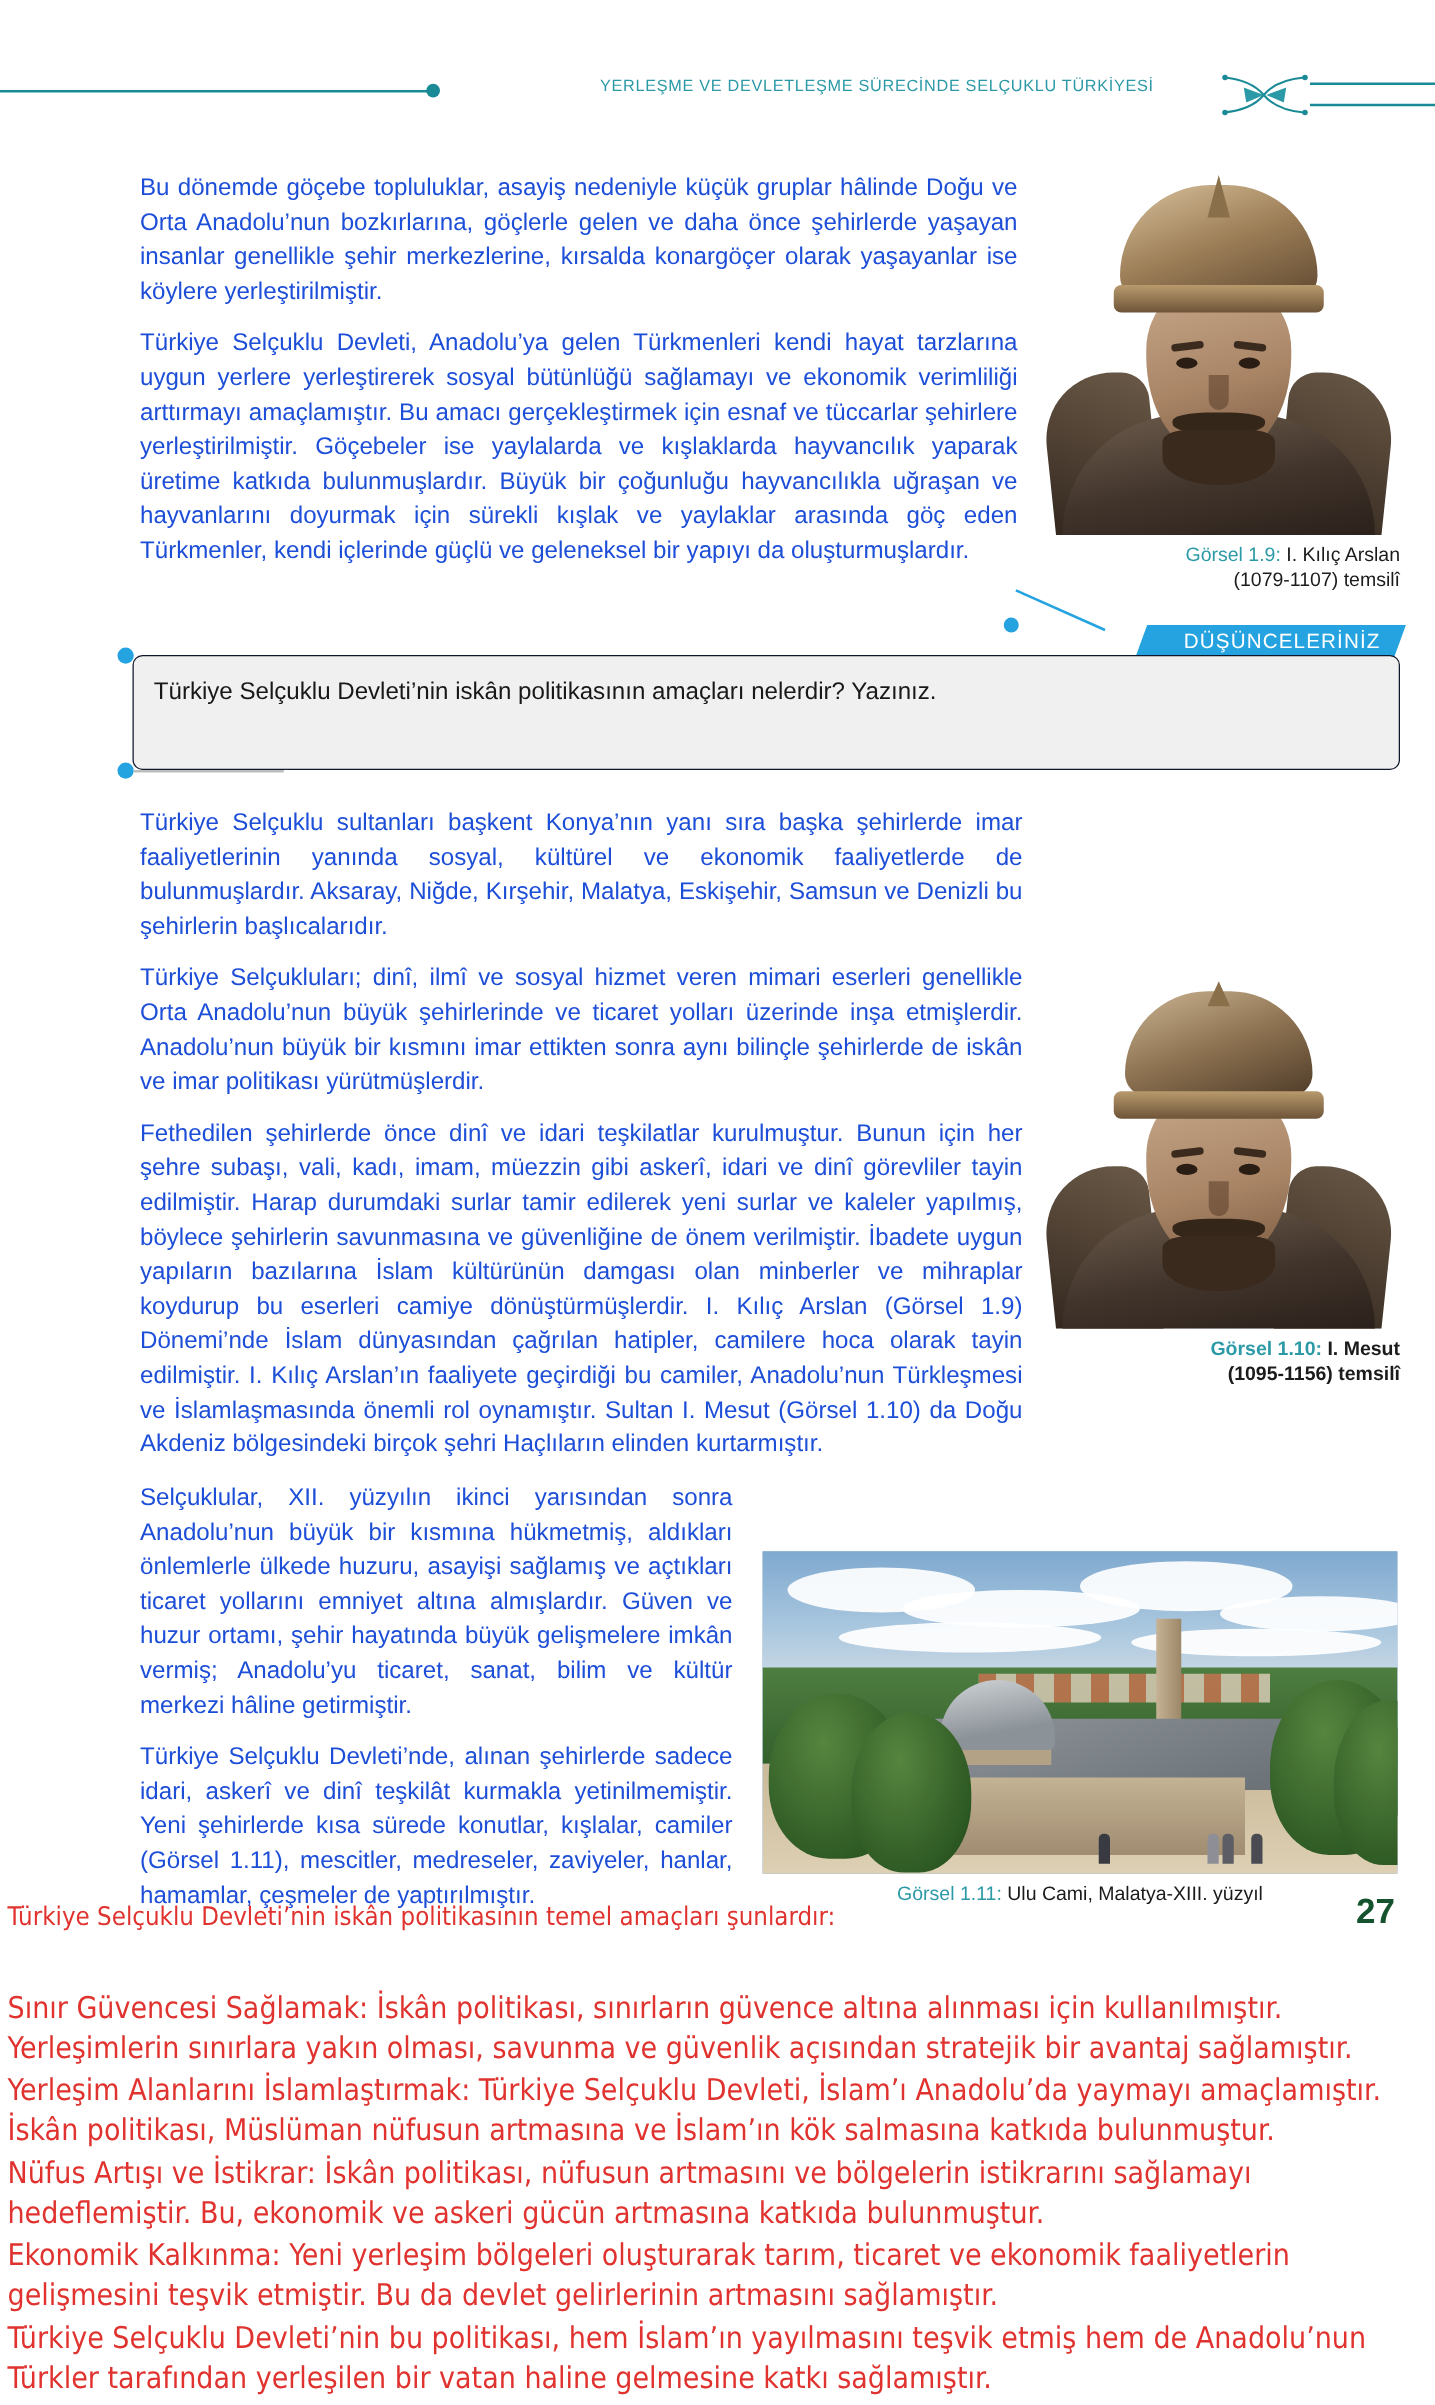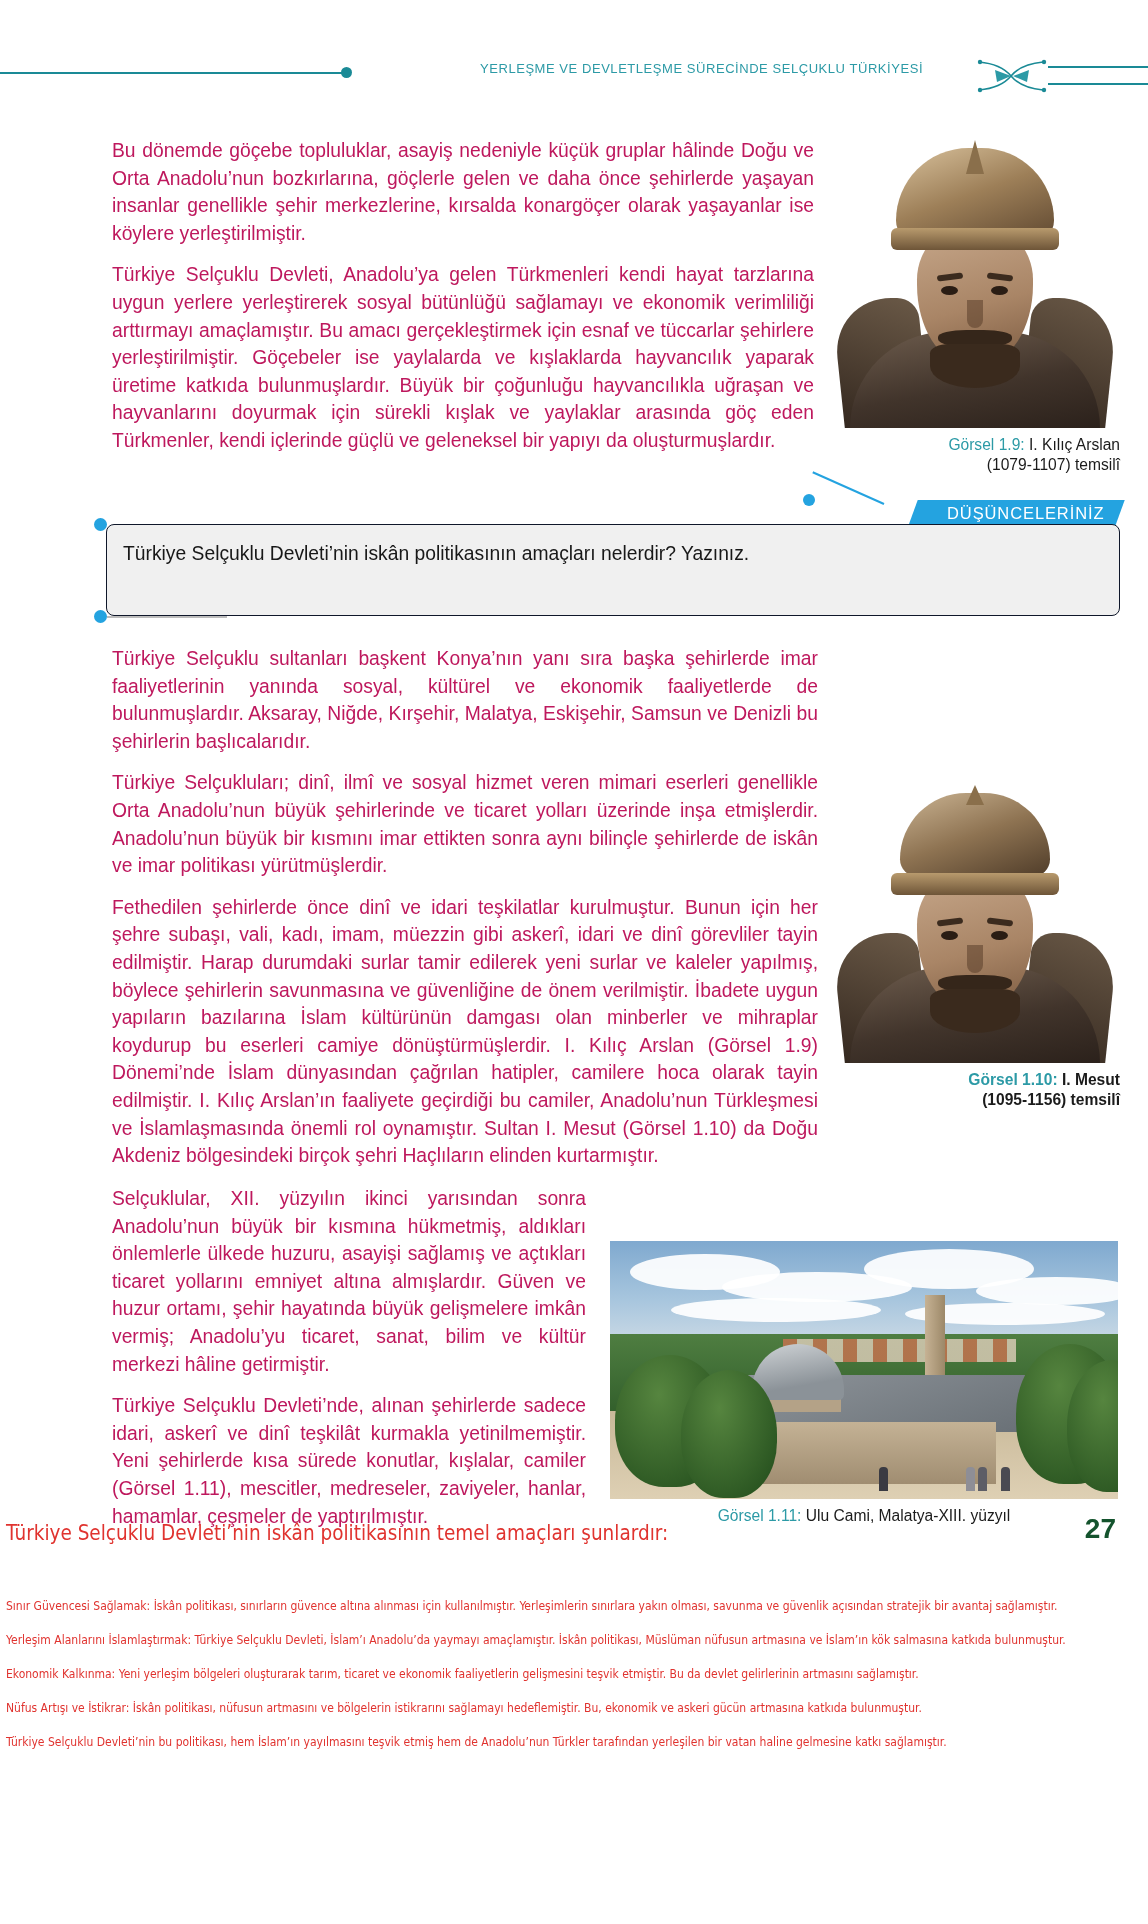--- a/index.html
+++ b/index.html
@@ -60,21 +60,21 @@
   .hdr-rule-right-b {
     position: absolute;
     left: 1048px; top: 33px;
     width: 100px; height: 2px;
     background: #1a8a96;
   }
 
   
   .body-col {
     position: absolute;
-    color: #be185d;
+    color: #1d4ed8;
     font-size: 19.3px;
     line-height: 27.6px;
     text-align: justify;
   }
   .body-col p { margin: 0 0 14px 0; }
   .body-col p:last-child { margin-bottom: 0; }
 
   #para-block-1 { left: 112px; top: 137px; width: 702px; }
   #para-block-2 { left: 112px; top: 645px; width: 706px; }
   #para-block-3 { left: 112px; top: 1185px; width: 474px; }
@@ -389,21 +389,21 @@
     width: 1136px;
     color: #e0332f;
     font-family: "DejaVu Sans Condensed", "Liberation Sans Narrow", "Liberation Sans", sans-serif;
   }
   #annotation .ann-head {
     font-size: 20.5px;
     line-height: 30px;
     margin-bottom: 42px;
   }
   #annotation .ann-p {
-    font-size: 12px;
+    font-size: 24px;
     line-height: 32px;
     margin: 0 0 2px 0;
   }
 </style>
 </head>
 <body>
 
 <div class="page">
 
   <div class="header">
@@ -542,18 +542,18 @@
       <span class="lbl">Görsel 1.11:</span><span> Ulu Cami, Malatya-XIII. yüzyıl</span>
     </div>
   </div>
 
   <div id="page-number">27</div>
 
   <div id="annotation">
     <div class="ann-head">Türkiye Selçuklu Devleti’nin iskân politikasının temel amaçları şunlardır:</div>
     <p class="ann-p">Sınır Güvencesi Sağlamak: İskân politikası, sınırların güvence altına alınması için kullanılmıştır. Yerleşimlerin sınırlara yakın olması, savunma ve güvenlik açısından stratejik bir avantaj sağlamıştır.</p>
     <p class="ann-p">Yerleşim Alanlarını İslamlaştırmak: Türkiye Selçuklu Devleti, İslam’ı Anadolu’da yaymayı amaçlamıştır. İskân politikası, Müslüman nüfusun artmasına ve İslam’ın kök salmasına katkıda bulunmuştur.</p>
+    <p class="ann-p">Nüfus Artışı ve İstikrar: İskân politikası, nüfusun artmasını ve bölgelerin istikrarını sağlamayı hedeflemiştir. Bu, ekonomik ve askeri gücün artmasına katkıda bulunmuştur.</p>
     <p class="ann-p">Ekonomik Kalkınma: Yeni yerleşim bölgeleri oluşturarak tarım, ticaret ve ekonomik faaliyetlerin gelişmesini teşvik etmiştir. Bu da devlet gelirlerinin artmasını sağlamıştır.</p>
-    <p class="ann-p">Nüfus Artışı ve İstikrar: İskân politikası, nüfusun artmasını ve bölgelerin istikrarını sağlamayı hedeflemiştir. Bu, ekonomik ve askeri gücün artmasına katkıda bulunmuştur.</p>
     <p class="ann-p">Türkiye Selçuklu Devleti’nin bu politikası, hem İslam’ın yayılmasını teşvik etmiş hem de Anadolu’nun Türkler tarafından yerleşilen bir vatan haline gelmesine katkı sağlamıştır.</p>
   </div>
 
 </div>
 
 </body></html>

